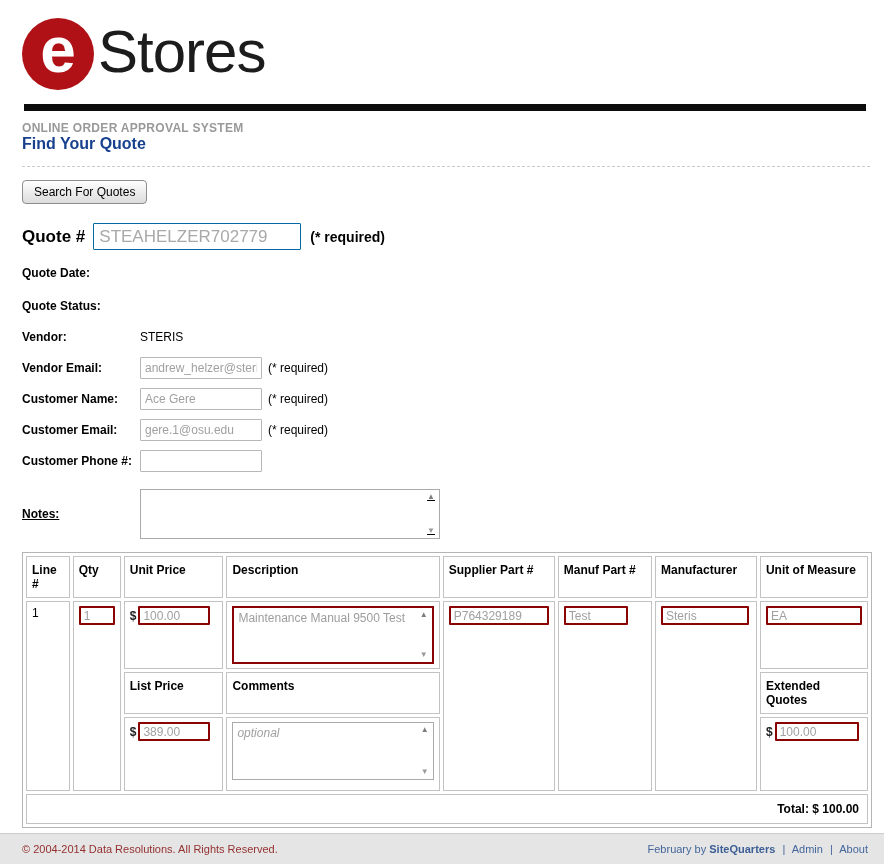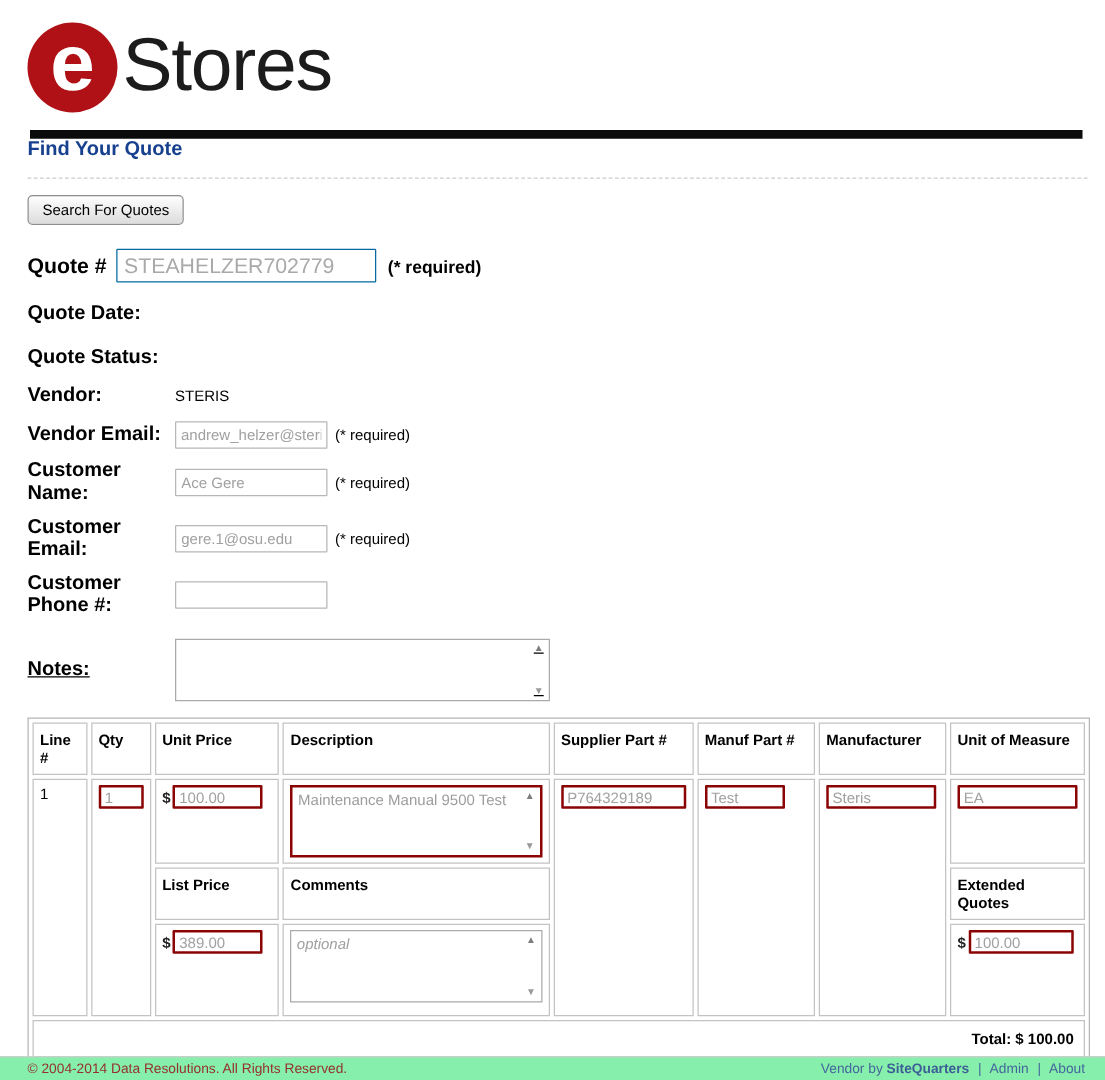--- a/index.html
+++ b/index.html
@@ -37,21 +37,21 @@
   .quote-num-row { margin-top:19px; display:flex; align-items:center; }
   .quote-num-label { font-size:17px; font-weight:bold; }
   .quote-num-input {
     width:208px; height:27px; margin-left:8px; padding:0 5px;
     border:1px solid #0369a1; border-radius:1px;
     font-family:"Liberation Sans", sans-serif; font-size:17px; color:#a9a9a9;
   }
   .quote-num-req { margin-left:9px; font-size:14px; font-weight:bold; }
 
   
-  .field-label { font-size:16px; font-weight:bold; }
+  .field-label { font-size:12px; font-weight:bold; }
   .date-label { margin-top:16px; }
   .date-outer {
     display:inline-flex; align-items:stretch; margin-top:5px;
     border:1px solid #ccc; padding:3px; background:#fff;
   }
   .date-inner { display:inline-flex; align-items:center; border:1px solid #ccc; padding:4px 5px; }
   .fake-select {
     display:inline-flex; align-items:center; height:20px;
     border:1px solid #b5b5b5; background:#fff;
   }
@@ -128,42 +128,43 @@
   .list-input { width:72px; }
   .ext-input { width:84px; }
   .desc-ta { border:2px solid #8b0404; height:58px; }
   .desc-ta textarea { color:#9d9d9d; }
   .comments-ta { border:1px solid #aaa; height:58px; }
   .sub-head { height:26px; }
   .total-cell { text-align:right !important; font-weight:bold; padding:7px 8px !important; }
 
   
   .footer {
-    position:absolute; left:0; right:0; bottom:0; height:19px;
-    border-top:1px solid #ccc; background:#86efac;
+    position:absolute; left:0; right:0; bottom:0; height:31px;
+    border-top:1px solid #ccc; background:#e5e5e5;
     display:flex; align-items:center; justify-content:space-between;
     padding:0 16px 0 22px; font-size:11px;gap:24px;
   }
   .copyright { color:#943030; }
   .footer-right { color:#44669b; }
   .footer-right .brand { font-weight:bold; color:#3c5e95; text-decoration:none; }
   .footer-right a { color:#44669b; text-decoration:none; }
   .footer-sep { color:#44669b; margin:0 4px; }
 </style>
 </head>
 <body>
 
 <div class="page">
 
   
   <div class="logo-row">
     <div class="logo-circle">e</div>
     <div class="logo-word">Stores</div>
   </div>
   <div class="black-bar"></div>
+  <div class="tagline">ONLINE ORDER APPROVAL SYSTEM</div>
 
   <div class="page-title">Find Your Quote</div>
   <hr class="dashed">
 
   <button class="btn">Search For Quotes</button>
 
   
   <div class="quote-num-row">
     <span class="quote-num-label">Quote #</span>
     <input class="quote-num-input" type="text" value="STEAHELZER702779" style="">
@@ -308,20 +309,20 @@
     </tbody>
       </table>
   </div>
 
   
 </div>
 
 <div class="footer">
   <span class="copyright">© 2004-2014 Data Resolutions. All Rights Reserved.</span>
   <span class="footer-right">
-    <span>Vendor by</span>
+    <span>February by</span>
     <a href="#" class="brand">SiteQuarters</a>
     <span class="footer-sep">|</span>
     <a href="#">Admin</a>
     <span class="footer-sep">|</span>
     <a href="#">About</a>
   </span>
 </div>
 
 </body></html>

